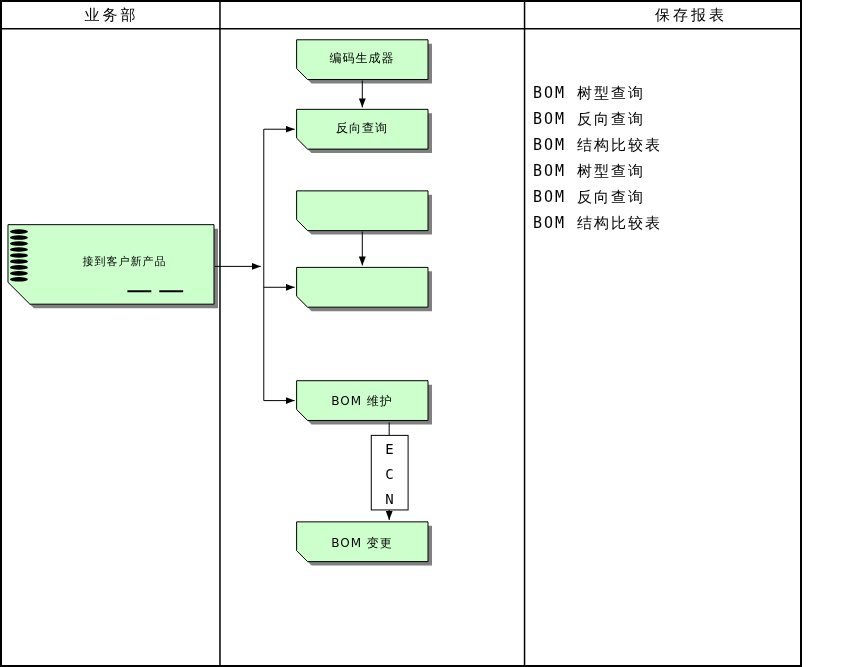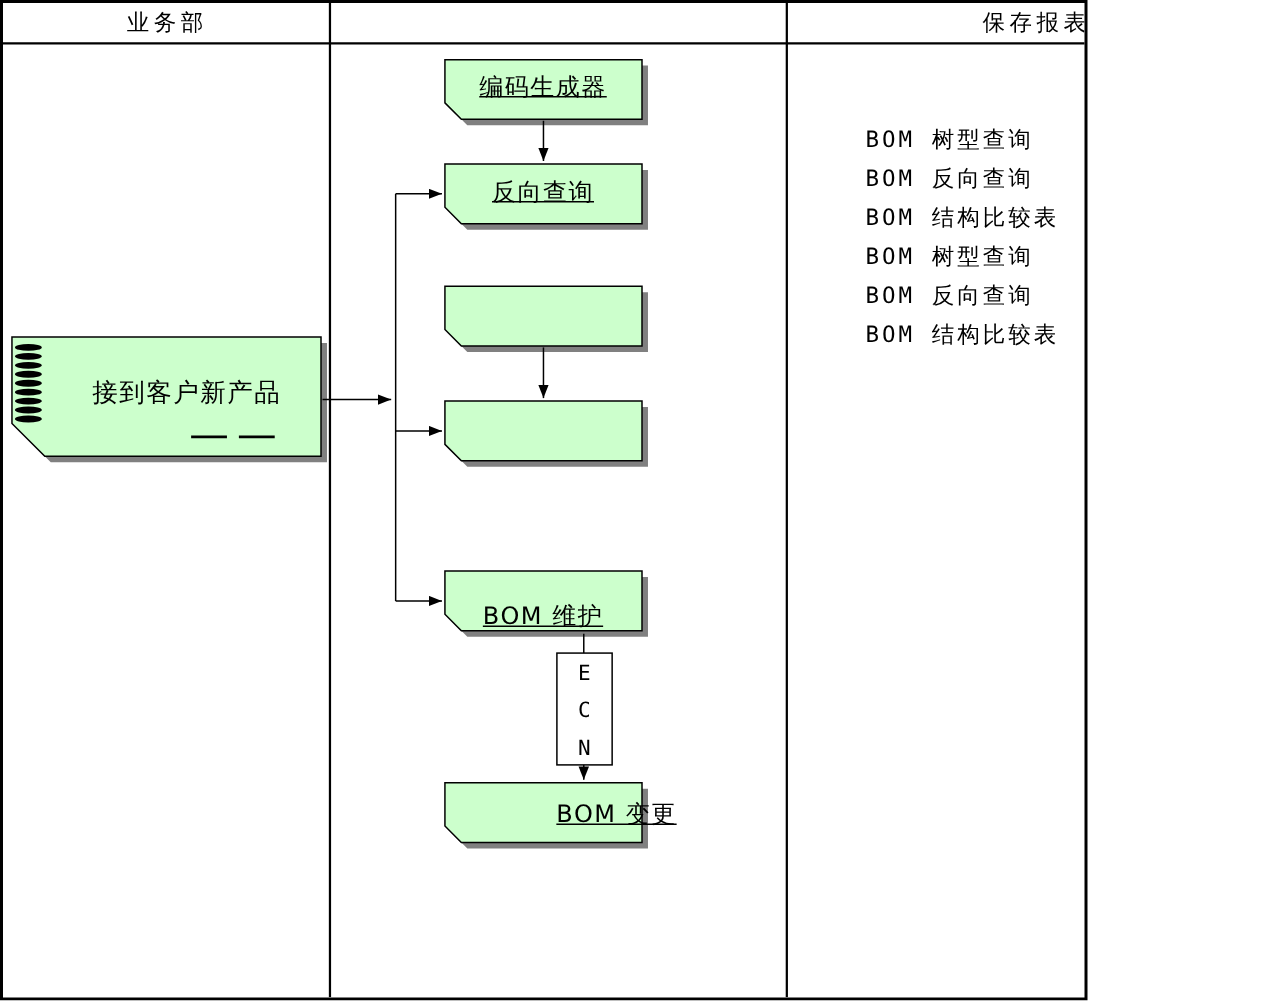--- a/index.html
+++ b/index.html
@@ -1,48 +1,48 @@
 <!DOCTYPE html>
 <html><head>
 <meta charset="utf-8">
 <style>
   html,body { margin:0; padding:0; background:#fff; }
   .canvas {
-    position:relative; width:725px; height:667px; background:#ffffff;
+    position:relative; width:802px; height:667px; background:#ffffff;
     border:2px solid #000; box-sizing:border-box;
     font-family:"DejaVu Sans", sans-serif; color:#000; overflow:hidden;
   }
   svg.layer { position:absolute; left:0; top:0; }
   .lane-title {
     position:absolute; top:0; height:27px; line-height:27px;
     text-align:center; font-size:15px; letter-spacing:3px;
   }
   .lane-title.t1 { left:0; width:219px; }
   .lane-title.t2 { left:219px; width:306px; }
   .lane-title.t3 { left:525px; width:328px; }
   .card-label {
     position:absolute; width:132px; height:40px;
     display:flex; align-items:center; justify-content:center;
-    font-size:16px; letter-spacing:1px;text-decoration:underline;
+    font-size:12px; letter-spacing:1px;
   }
   .doc-label {
     position:absolute; left:6px; top:224px; width:207px; height:70px;
     display:flex; align-items:center; justify-content:center;
-    padding-left:26px; box-sizing:border-box; font-size:17px; letter-spacing:1px;
+    padding-left:26px; box-sizing:border-box; font-size:11px; letter-spacing:1px;
   }
   .ecn-box-labels {
     position:absolute; left:369px; top:434px; width:37px; height:75px;
     display:flex; flex-direction:column; align-items:center; justify-content:space-around;
     font-family:"DejaVu Sans Mono", monospace; font-size:14px;
   }
   .reports {
     position:absolute; left:531px; top:78px; width:300px;
     font-family:"DejaVu Sans Mono", monospace; font-size:15px; letter-spacing:2px;
   }
-  .reports .report-line { height:26px; line-height:26px; white-space:nowrap;margin-left:44px; }
+  .reports .report-line { height:26px; line-height:26px; white-space:nowrap; }
 </style>
 </head>
 <body>
 
 <div class="canvas">
 
   <svg class="layer" width="853" height="663" viewBox="0 0 857 667" preserveAspectRatio="none">
     <defs>
       <marker id="ah" orient="auto" markerUnits="userSpaceOnUse" markerWidth="10" markerHeight="8" refX="9" refY="3.5">
         <path d="M0,0 L9,3.5 L0,7 Z" fill="#000"></path>
@@ -102,22 +102,22 @@
     <rect x="371" y="436" width="37" height="75" fill="#ffffff" stroke="#000"></rect>
   </svg>
 
   <div class="lane-title t1">业务部</div>
   <div class="lane-title t3">保存报表</div>
 
   <div class="doc-label">接到客户新产品</div>
 
   <div class="card-label" style="left:294px; top:36px;">编码生成器</div>
   <div class="card-label" style="left:294px; top:106px;">反向查询</div>
-  <div class="card-label" style="left:294px; top:379px;margin-top:10px;">BOM 维护</div>
-  <div class="card-label" style="left:307px; top:521px;padding-left:36px;">BOM 变更</div>
+  <div class="card-label" style="left:294px; top:379px;">BOM 维护</div>
+  <div class="card-label" style="left:294px; top:521px;">BOM 变更</div>
 
   <div class="ecn-box-labels">
     <span>E</span>
     <span>C</span>
     <span>N</span>
   </div>
 
   <div class="reports">
     <div class="report-line">BOM 树型查询</div>
     <div class="report-line">BOM 反向查询</div>

